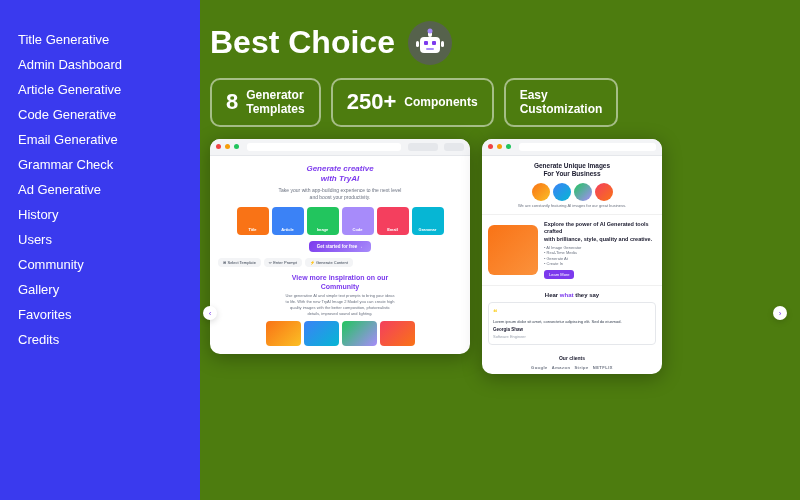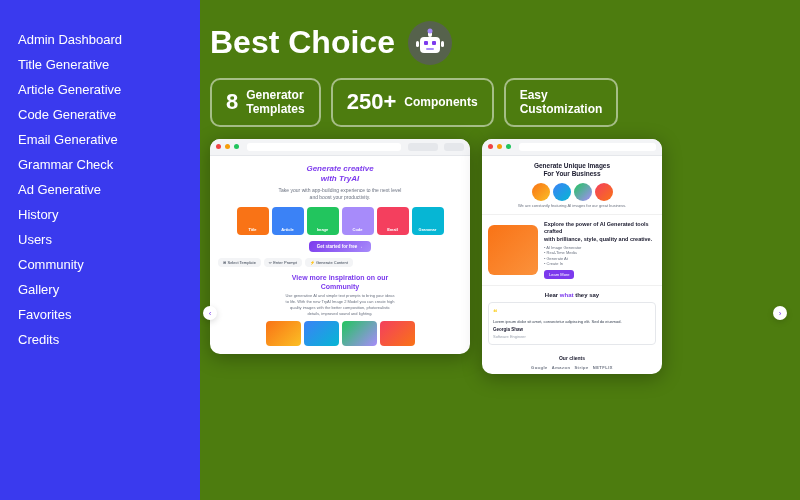--- a/index.html
+++ b/index.html
@@ -447,22 +447,22 @@
       position: relative;
       flex: 1;
     }
 
   </style>
 </head>
 <body>
 
 <div class="sidebar">
   <div class="sidebar-nav">
+    <div class="sidebar-item">Title Generative</div>
     <div class="sidebar-item">Admin Dashboard</div>
-    <div class="sidebar-item">Title Generative</div>
     <div class="sidebar-item">Article Generative</div>
     <div class="sidebar-item">Code Generative</div>
     <div class="sidebar-item">Email Generative</div>
     <div class="sidebar-item">Grammar Check</div>
     <div class="sidebar-item">Ad Generative</div>
     <div class="sidebar-item">History</div>
     <div class="sidebar-item">Users</div>
     <div class="sidebar-item">Community</div>
     <div class="sidebar-item">Gallery</div>
     <div class="sidebar-item">Favorites</div>

